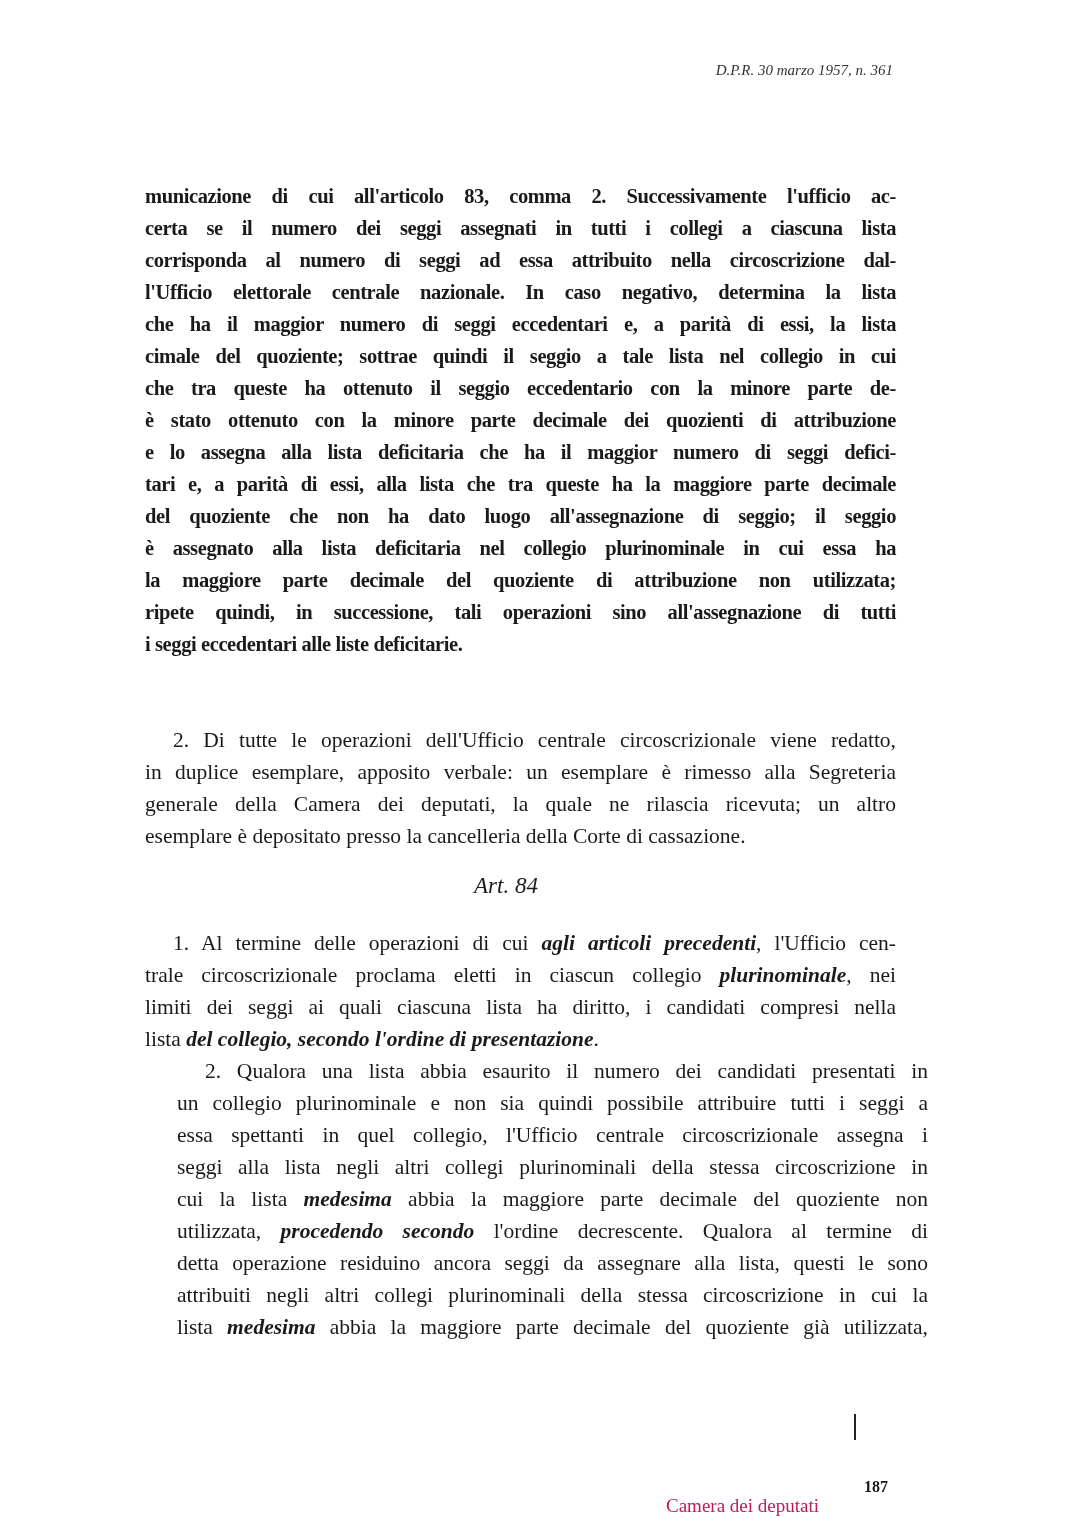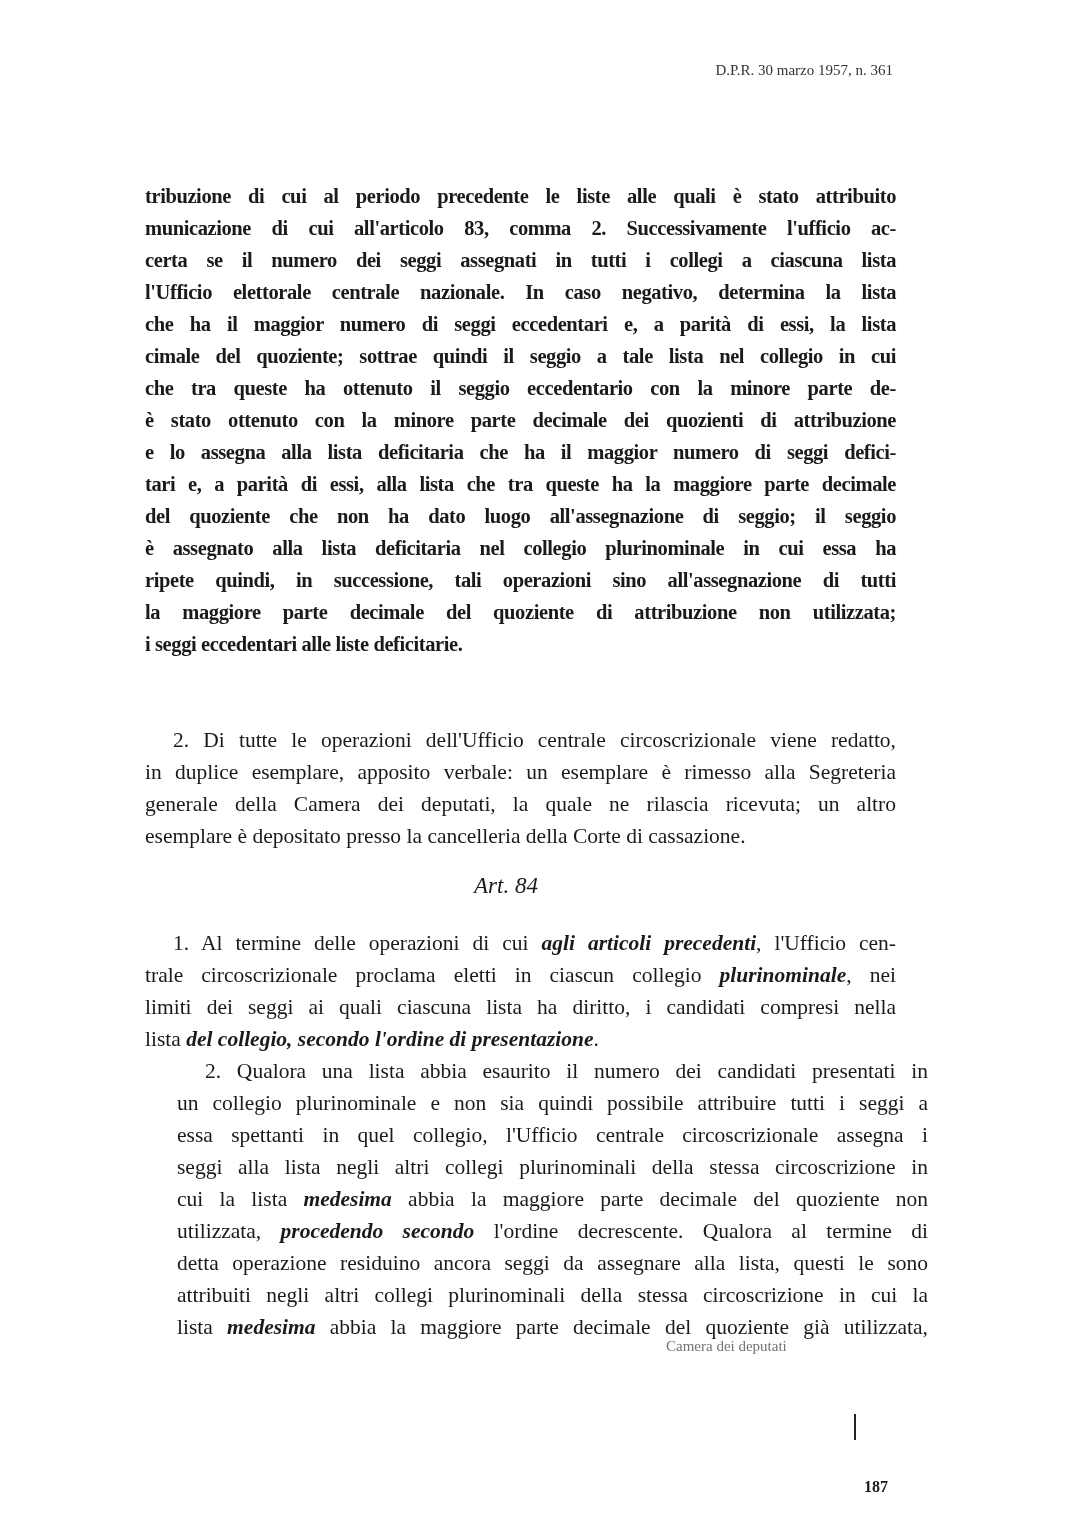--- a/index.html
+++ b/index.html
@@ -1,48 +1,48 @@
 <!DOCTYPE html>
 <html><head>
   <meta charset="utf-8">
   <style>
     html, body { margin: 0; padding: 0; background: #ffffff; }
     body { width: 1074px; height: 1517px; position: relative; overflow: hidden; color: #1a1a1a; font-family: "Liberation Serif", "DejaVu Serif", serif; }
-    .running-header { position: absolute; top: 62px; right: 181px; font-size: 15px; color: #333; }
+    .running-header { position: absolute; top: 62px; right: 181px; font-style: italic; font-size: 15px; color: #333; }
     .text-block { position: absolute; left: 145px; width: 751px; text-align: justify; }
     .line { display: block; white-space: nowrap; height: 32px; line-height: 32px; font-size: 21.5px; text-align-last: justify; }
     .line.last { text-align-last: left; }
     .bold-block .line { font-weight: bold; font-size: 20.5px; letter-spacing: -0.4px; }
     .indent { padding-left: 28px; }
     b { font-weight: bold; font-style: italic; }
     .art-title { position: absolute; top: 873px; left: 0; width: 982px; text-align: center; font-style: italic; font-size: 23px; padding-left: 30px; box-sizing: border-box; }
-    .footer { position: absolute; top: 1338px; left: 666px; font-size: 15px; color: #737373; }
+    .footer { position: absolute; top: 1495px; left: 666px; font-size: 19px; color: #be185d; }
     .footer-rule { position: absolute; top: 1414px; left: 854px; width: 2px; height: 26px; background: #222; }
     .page-number { position: absolute; top: 1478px; left: 864px; font-weight: bold; font-size: 16px; }
   </style>
 </head>
 <body>
 
 <div class="running-header">D.P.R. 30 marzo 1957, n. 361</div>
 
 <div class="text-block bold-block" style="top:180px;">
-  <span class="line">tribuzione di cui al periodo precedente le liste alle quali è stato attribuito</span>
   <span class="line">municazione di cui all'articolo 83, comma 2. Successivamente l'ufficio ac-</span>
   <span class="line">certa se il numero dei seggi assegnati in tutti i collegi a ciascuna lista</span>
+  <span class="line">corrisponda al numero di seggi ad essa attribuito nella circoscrizione dal-</span>
   <span class="line">l'Ufficio elettorale centrale nazionale. In caso negativo, determina la lista</span>
   <span class="line">che ha il maggior numero di seggi eccedentari e, a parità di essi, la lista</span>
   <span class="line">cimale del quoziente; sottrae quindi il seggio a tale lista nel collegio in cui</span>
   <span class="line">che tra queste ha ottenuto il seggio eccedentario con la minore parte de-</span>
   <span class="line">è stato ottenuto con la minore parte decimale dei quozienti di attribuzione</span>
   <span class="line">e lo assegna alla lista deficitaria che ha il maggior numero di seggi defici-</span>
   <span class="line">tari e, a parità di essi, alla lista che tra queste ha la maggiore parte decimale</span>
   <span class="line">del quoziente che non ha dato luogo all'assegnazione di seggio; il seggio</span>
   <span class="line">è assegnato alla lista deficitaria nel collegio plurinominale in cui essa ha</span>
+  <span class="line">la maggiore parte decimale del quoziente di attribuzione non utilizzata;</span>
   <span class="line">ripete quindi, in successione, tali operazioni sino all'assegnazione di tutti</span>
-  <span class="line">la maggiore parte decimale del quoziente di attribuzione non utilizzata;</span>
   <span class="line last">i seggi eccedentari alle liste deficitarie.</span>
 </div>
 
 <div class="text-block" style="top:724px;">
   <span class="line indent">2. Di tutte le operazioni dell'Ufficio centrale circoscrizionale viene redatto,</span>
   <span class="line">in duplice esemplare, apposito verbale: un esemplare è rimesso alla Segreteria</span>
   <span class="line">generale della Camera dei deputati, la quale ne rilascia ricevuta; un altro</span>
   <span class="line last">esemplare è depositato presso la cancelleria della Corte di cassazione.</span>
 </div>
 

